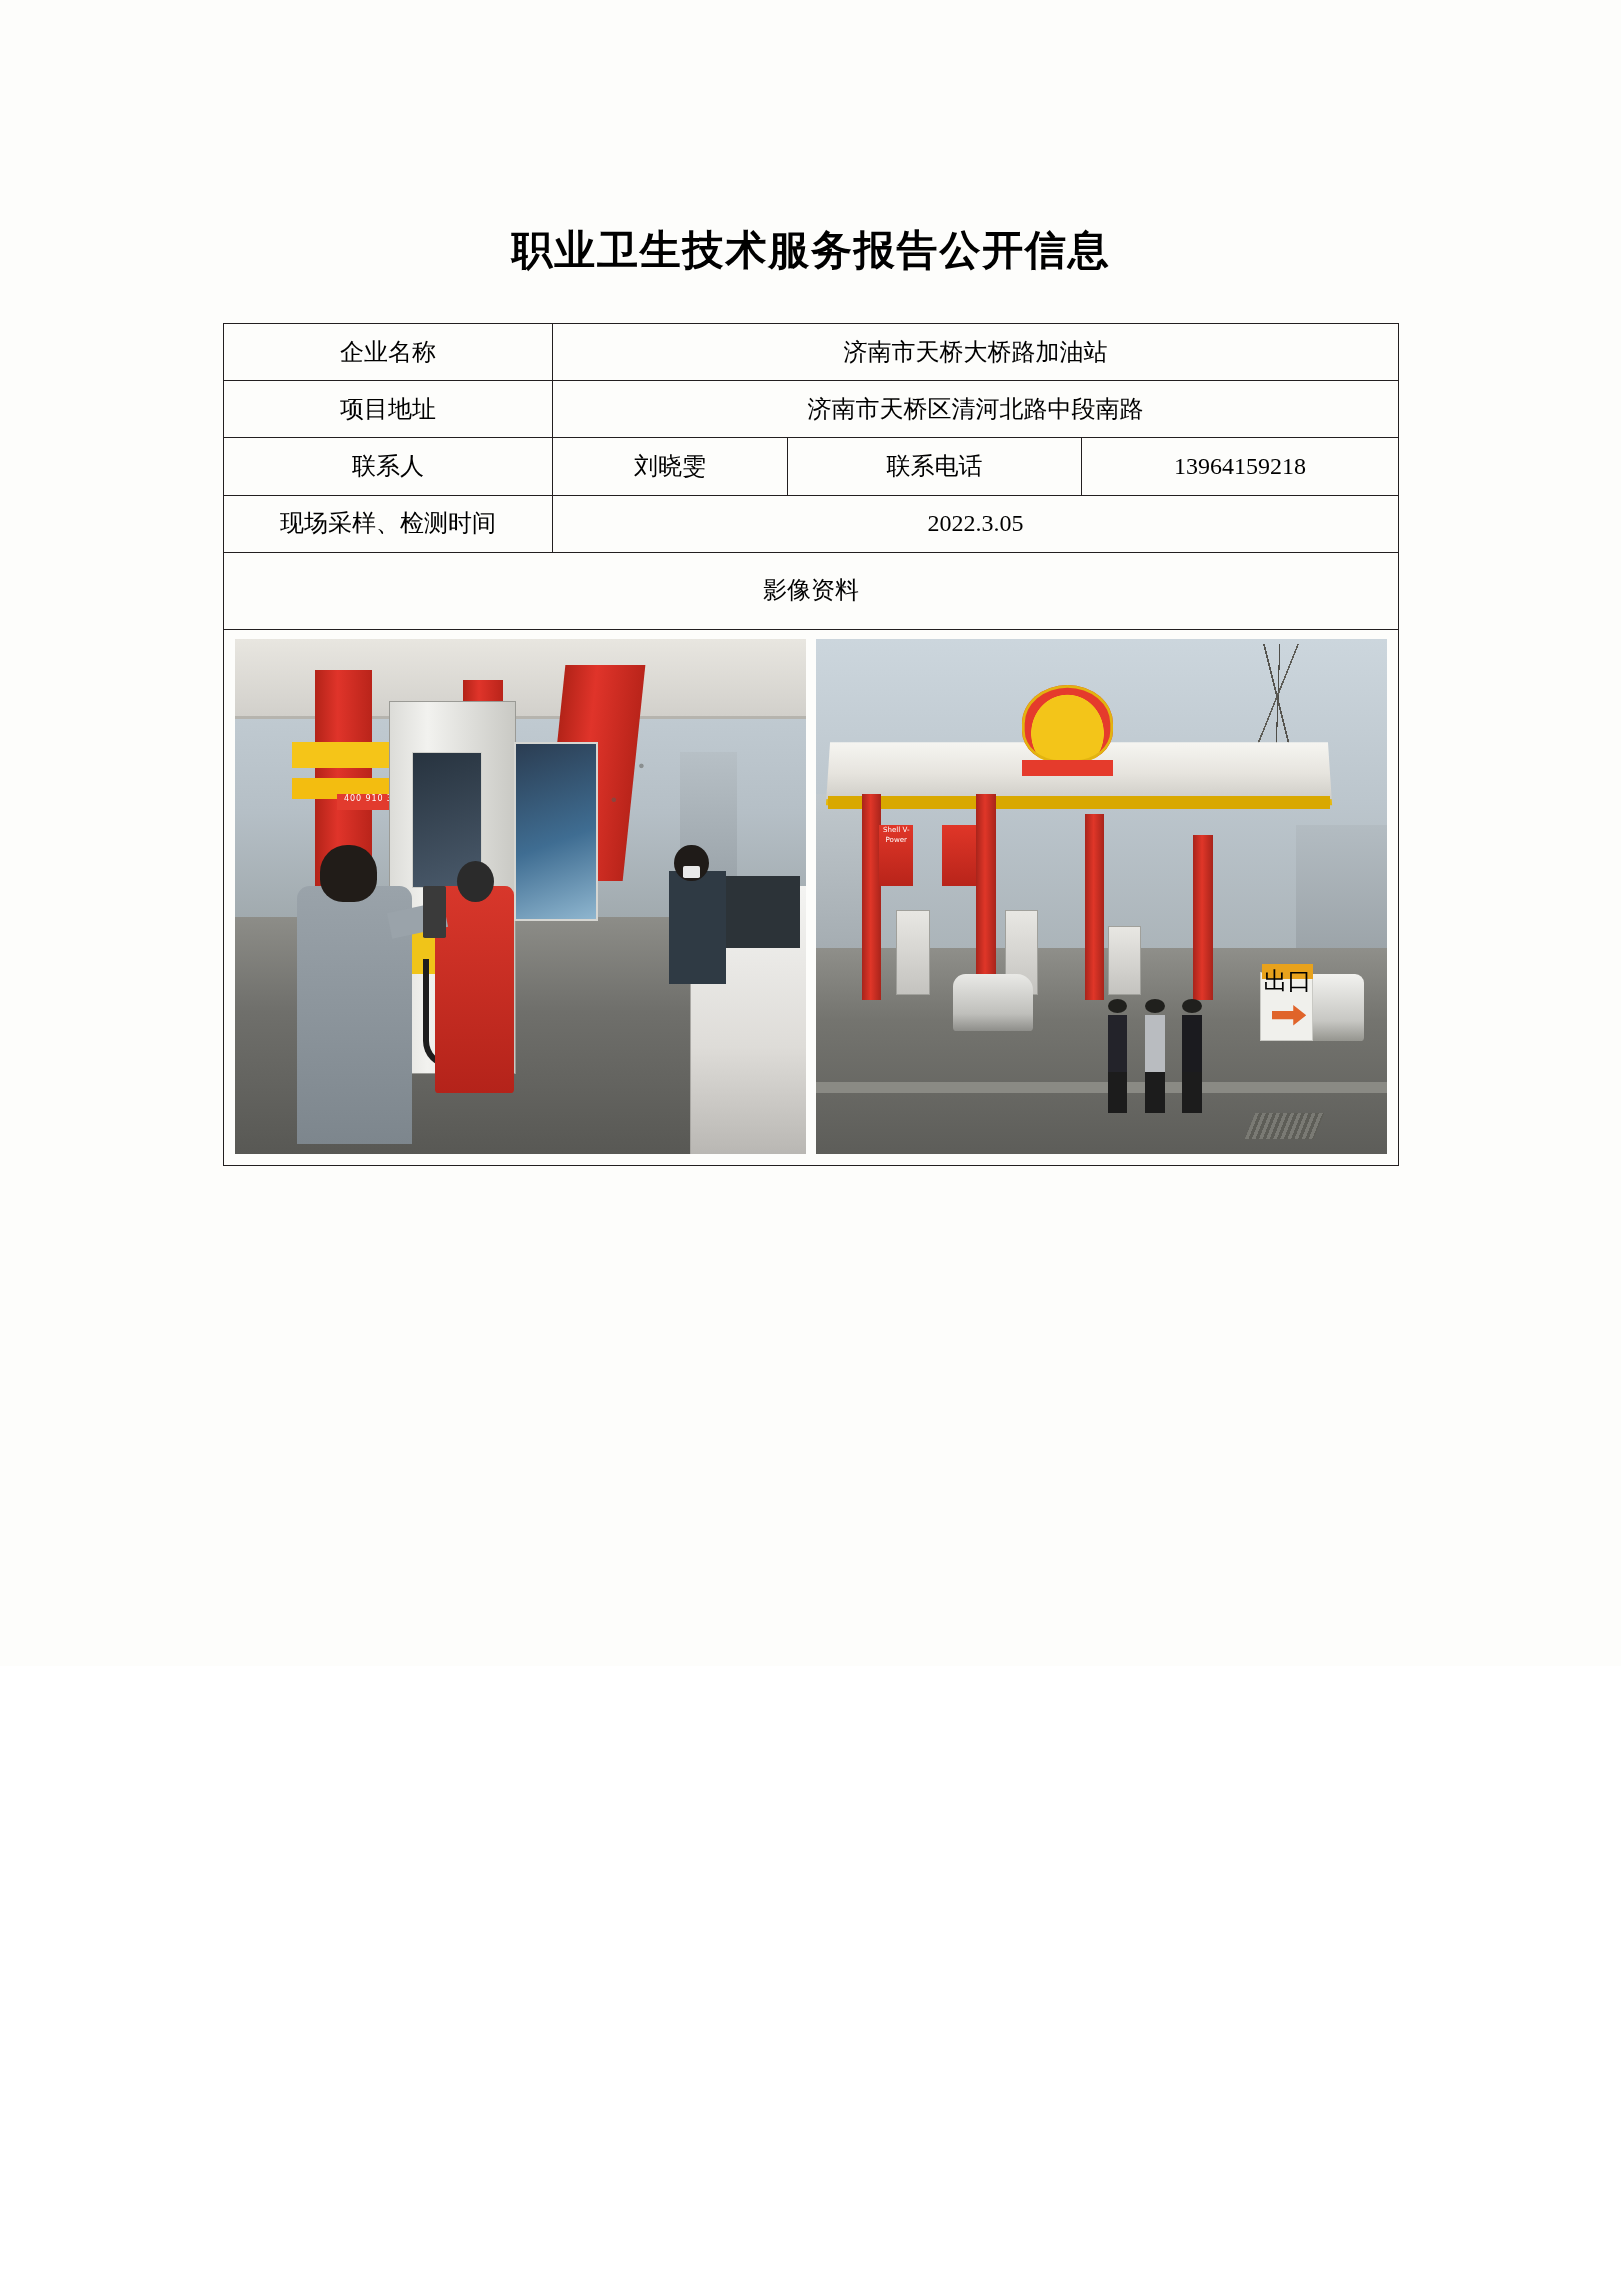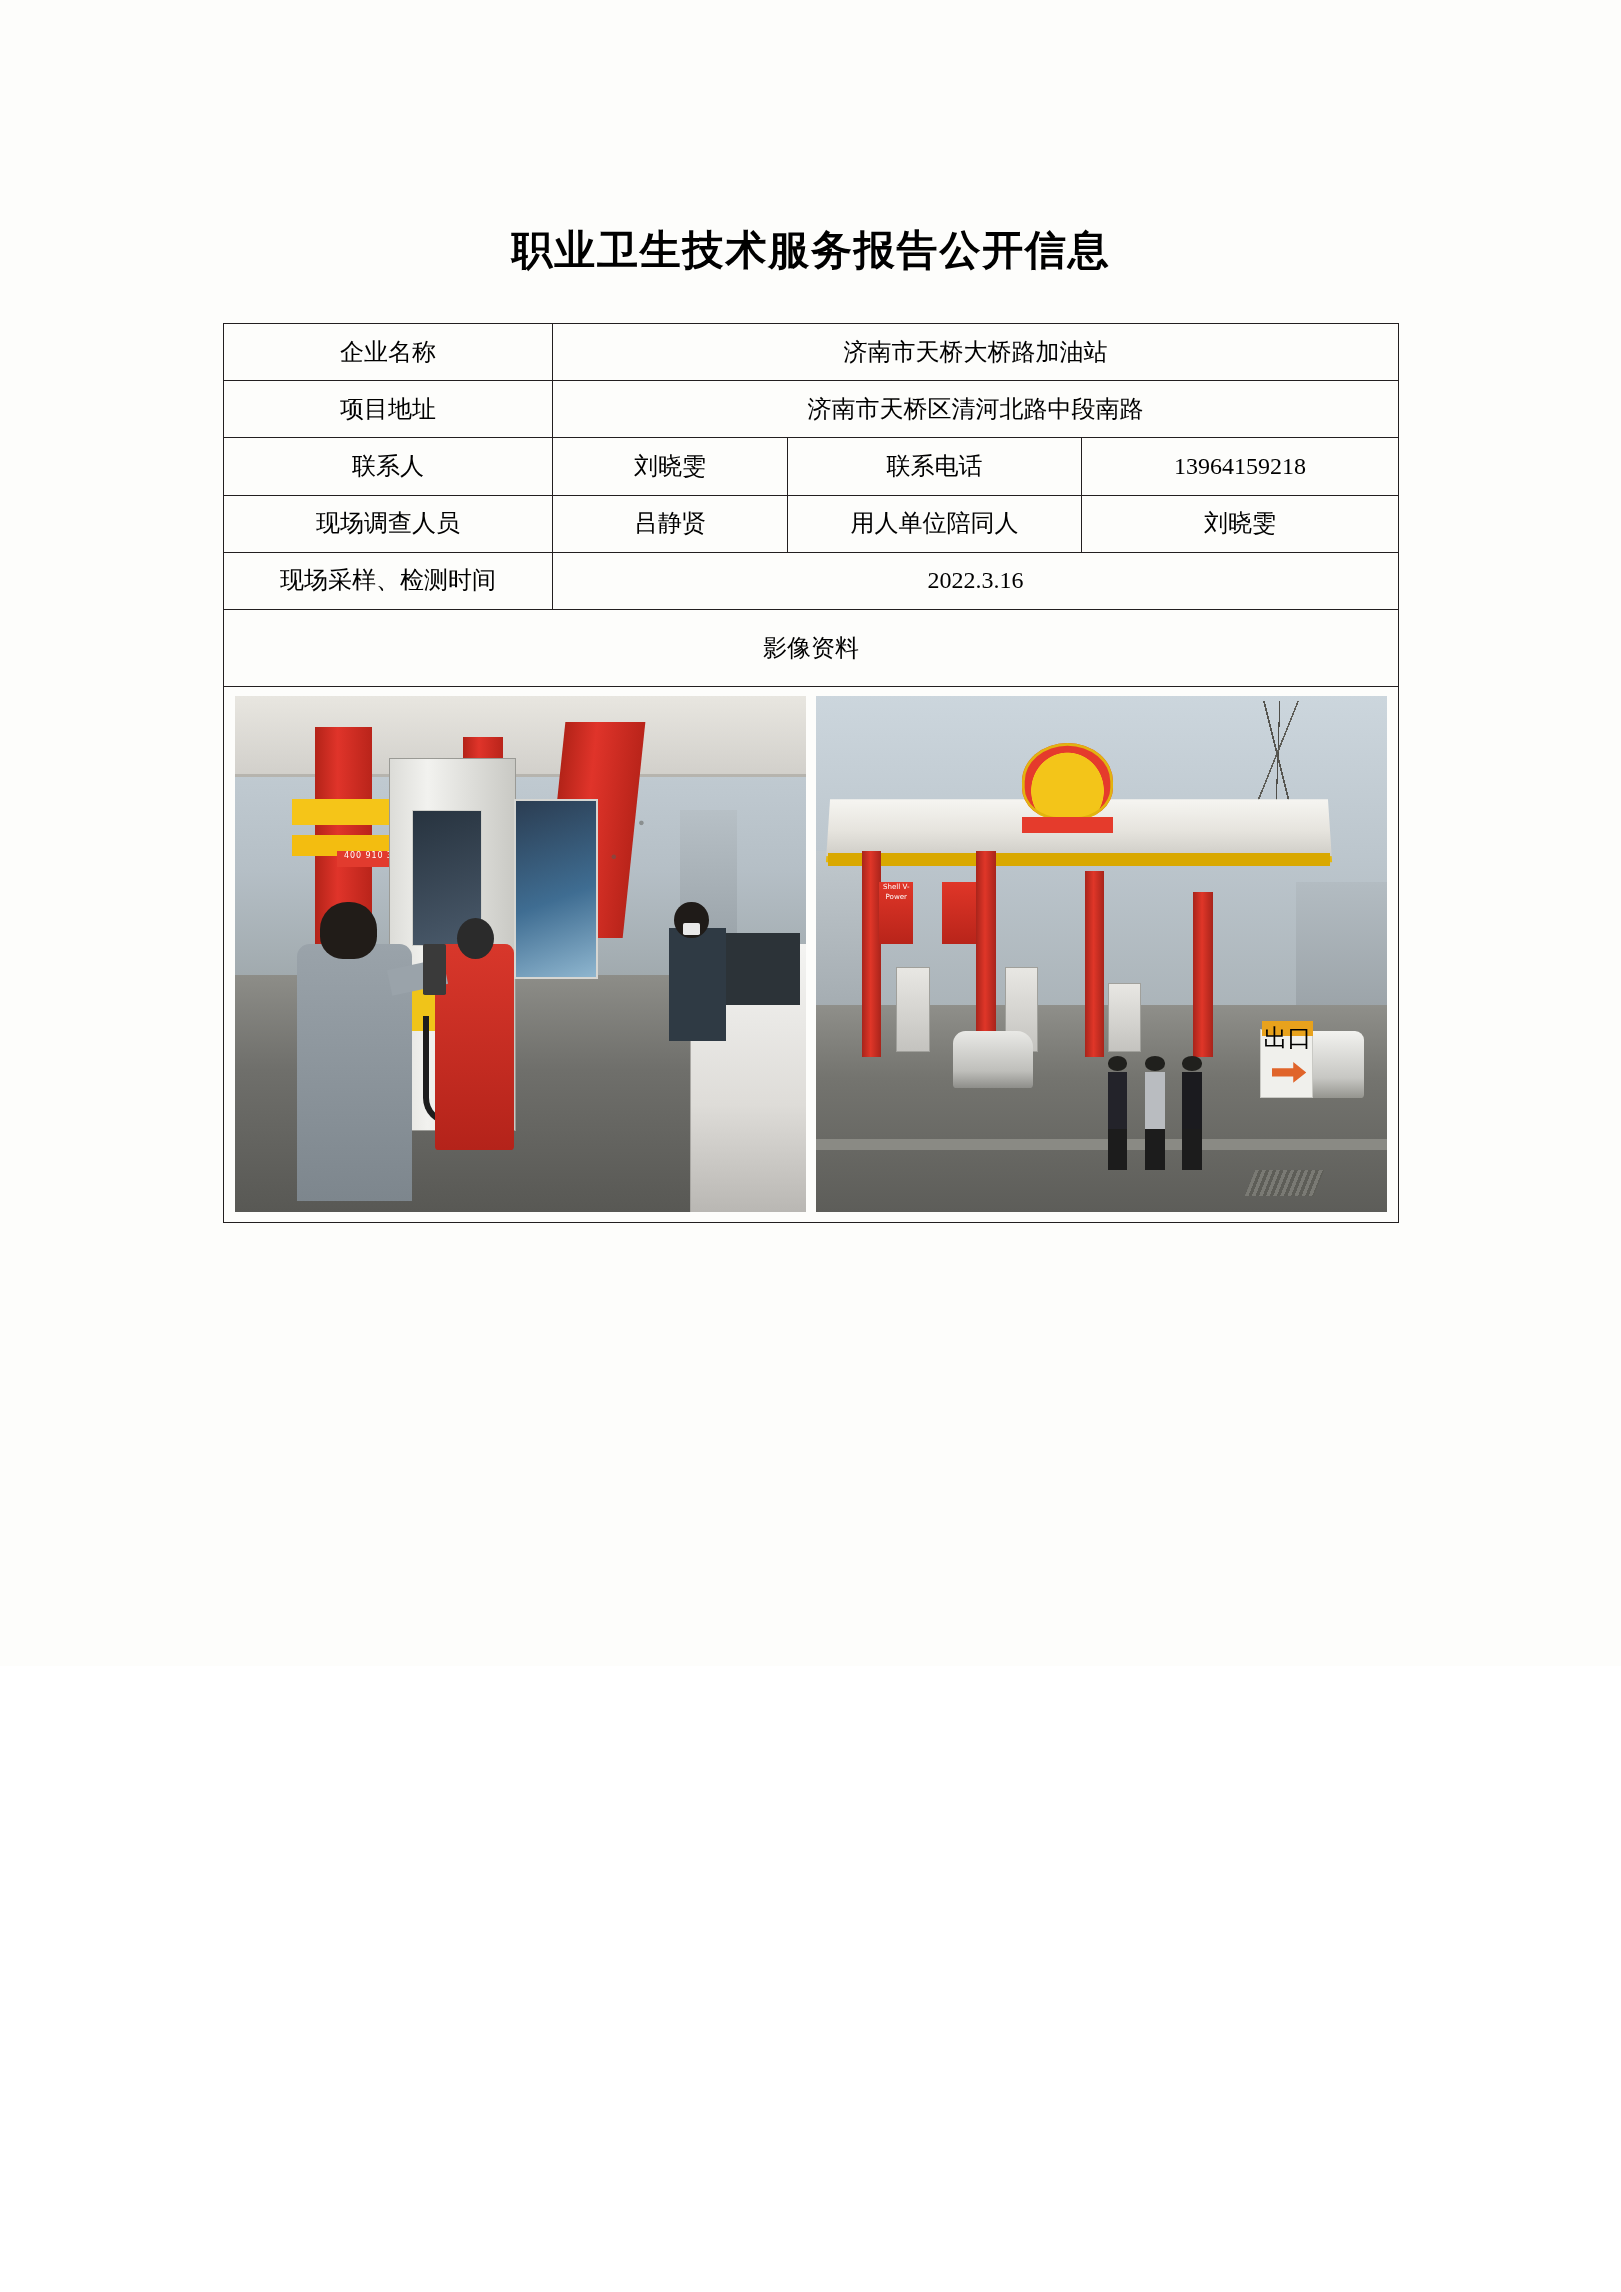--- a/index.html
+++ b/index.html
@@ -333,28 +333,22 @@
         <td>项目地址</td>
         <td colspan="3">济南市天桥区清河北路中段南路</td>
       </tr>
       <tr class="row-h">
         <td>联系人</td>
         <td>刘晓雯</td>
         <td>联系电话</td>
         <td>13964159218</td>
       </tr>
       <tr class="row-h">
-        <td>现场调查人员</td>
-        <td>吕静贤</td>
-        <td>用人单位陪同人</td>
-        <td>刘晓雯</td>
-      </tr>
-      <tr class="row-h">
         <td>现场采样、检测时间</td>
-        <td colspan="3">2022.3.16</td>
+        <td colspan="3">2022.3.05</td>
       </tr>
       <tr>
         <td class="media-label-cell" colspan="4">影像资料</td>
       </tr>
       <tr>
         <td class="photo-cell" colspan="4">
           <div class="photo-wrap">
 
             <div class="photo">
               <div class="p1-sky"></div>

